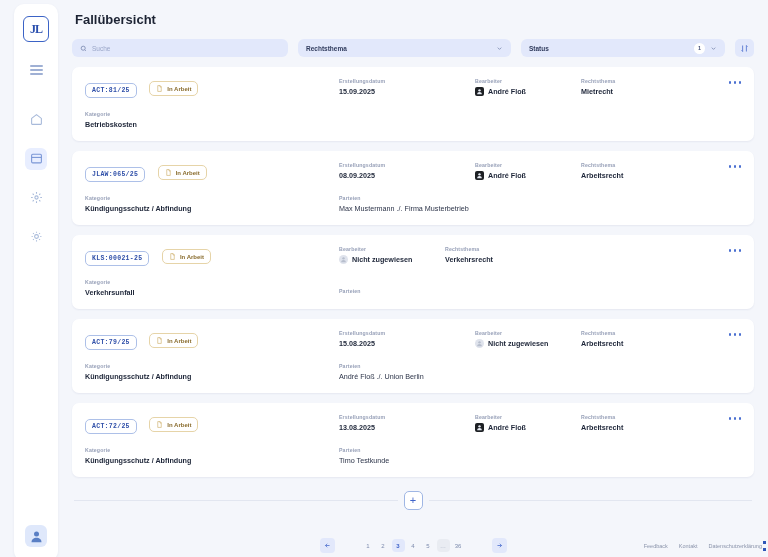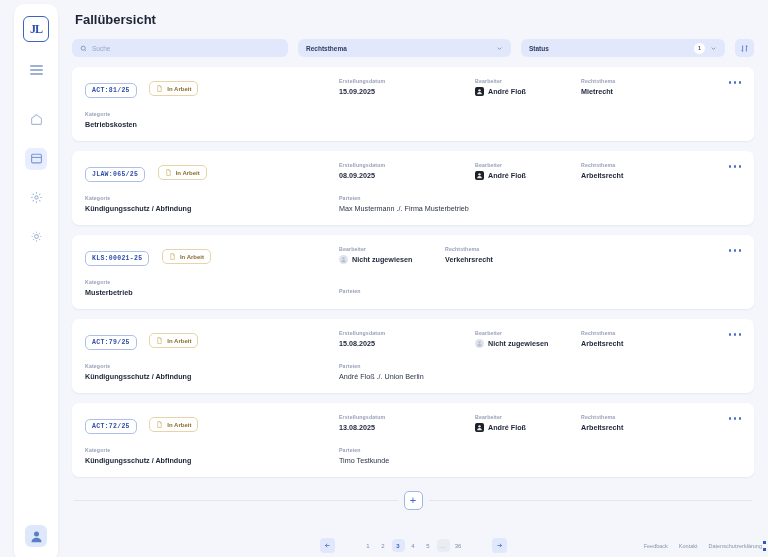--- a/index.html
+++ b/index.html
@@ -417,21 +417,21 @@
         <span class="dots">
               <i></i>
               <i></i>
               <i></i>
             </span>
       </div>
     </div>
     <div class="card-row2">
       <div class="col-a">
         <div class="lbl">Kategorie</div>
-        <div class="val">Musterbetrieb</div>
+        <div class="val">Verkehrsunfall</div>
       </div>
       <div class="col-d">
         <div class="lbl">Parteien</div>
       </div>
     </div>
       </div>
       <div class="card">
     <div class="card-row1">
       <div class="col-a">
         <span class="case-id">ACT:79/25</span>

